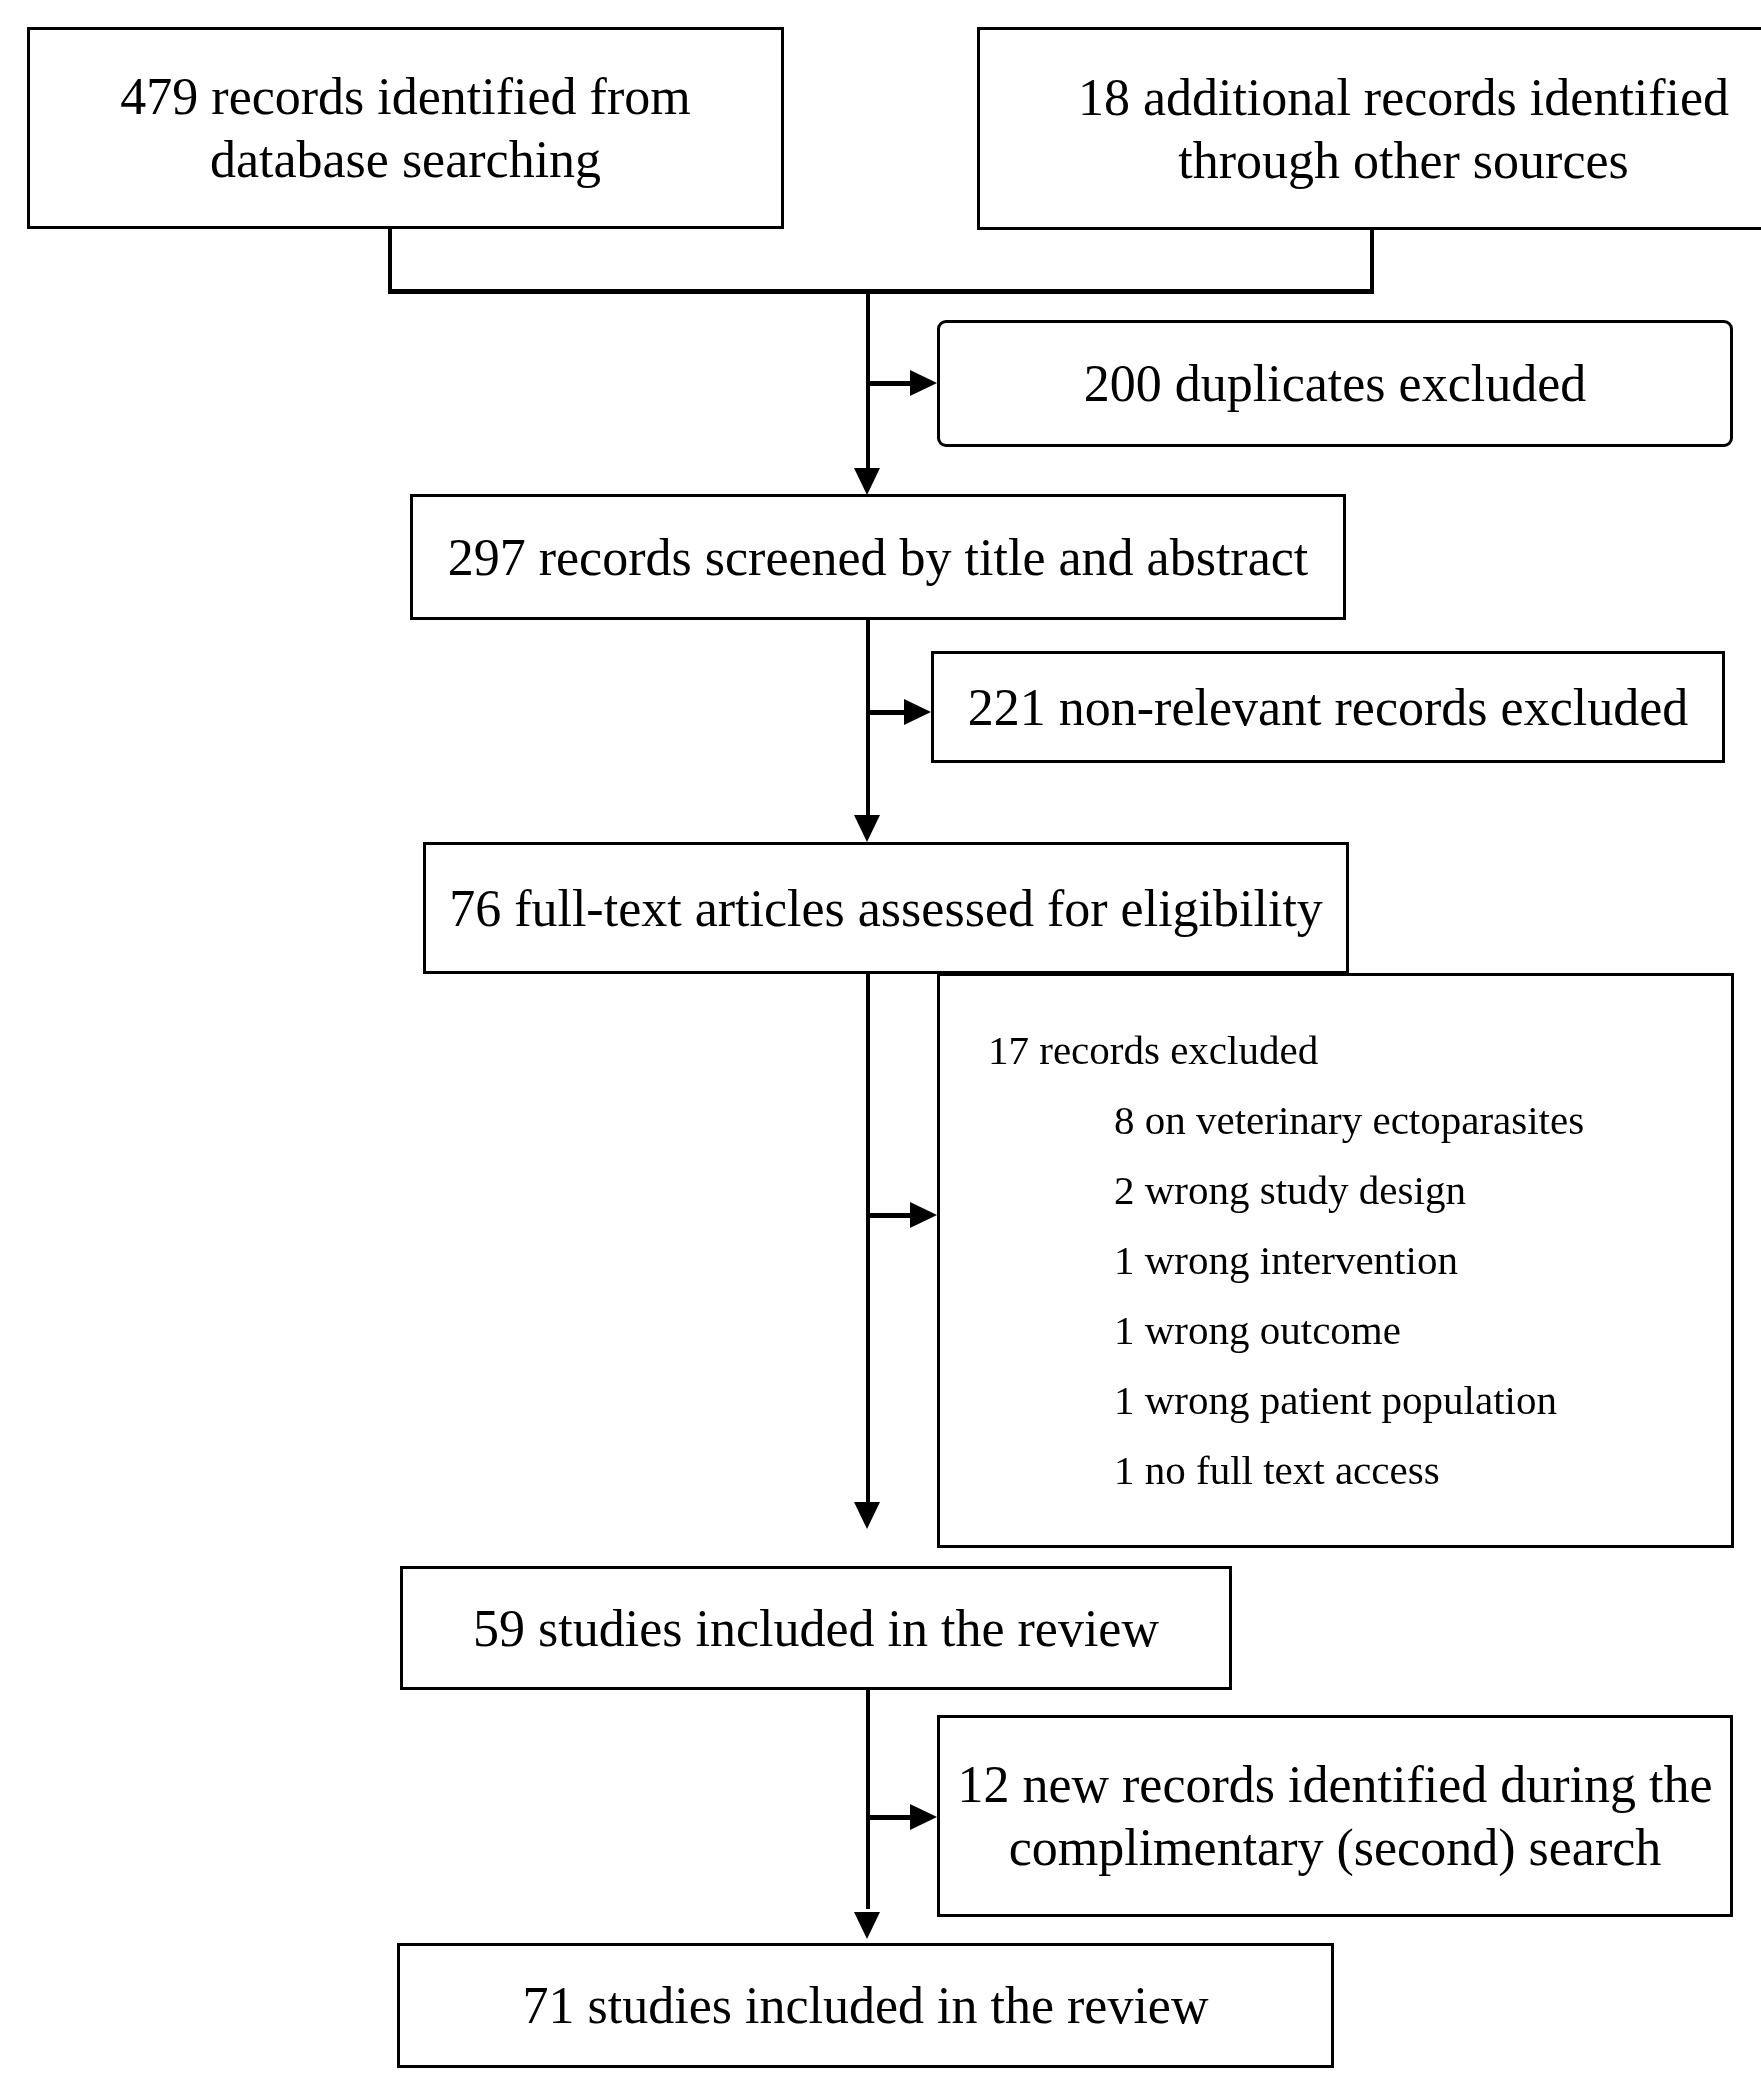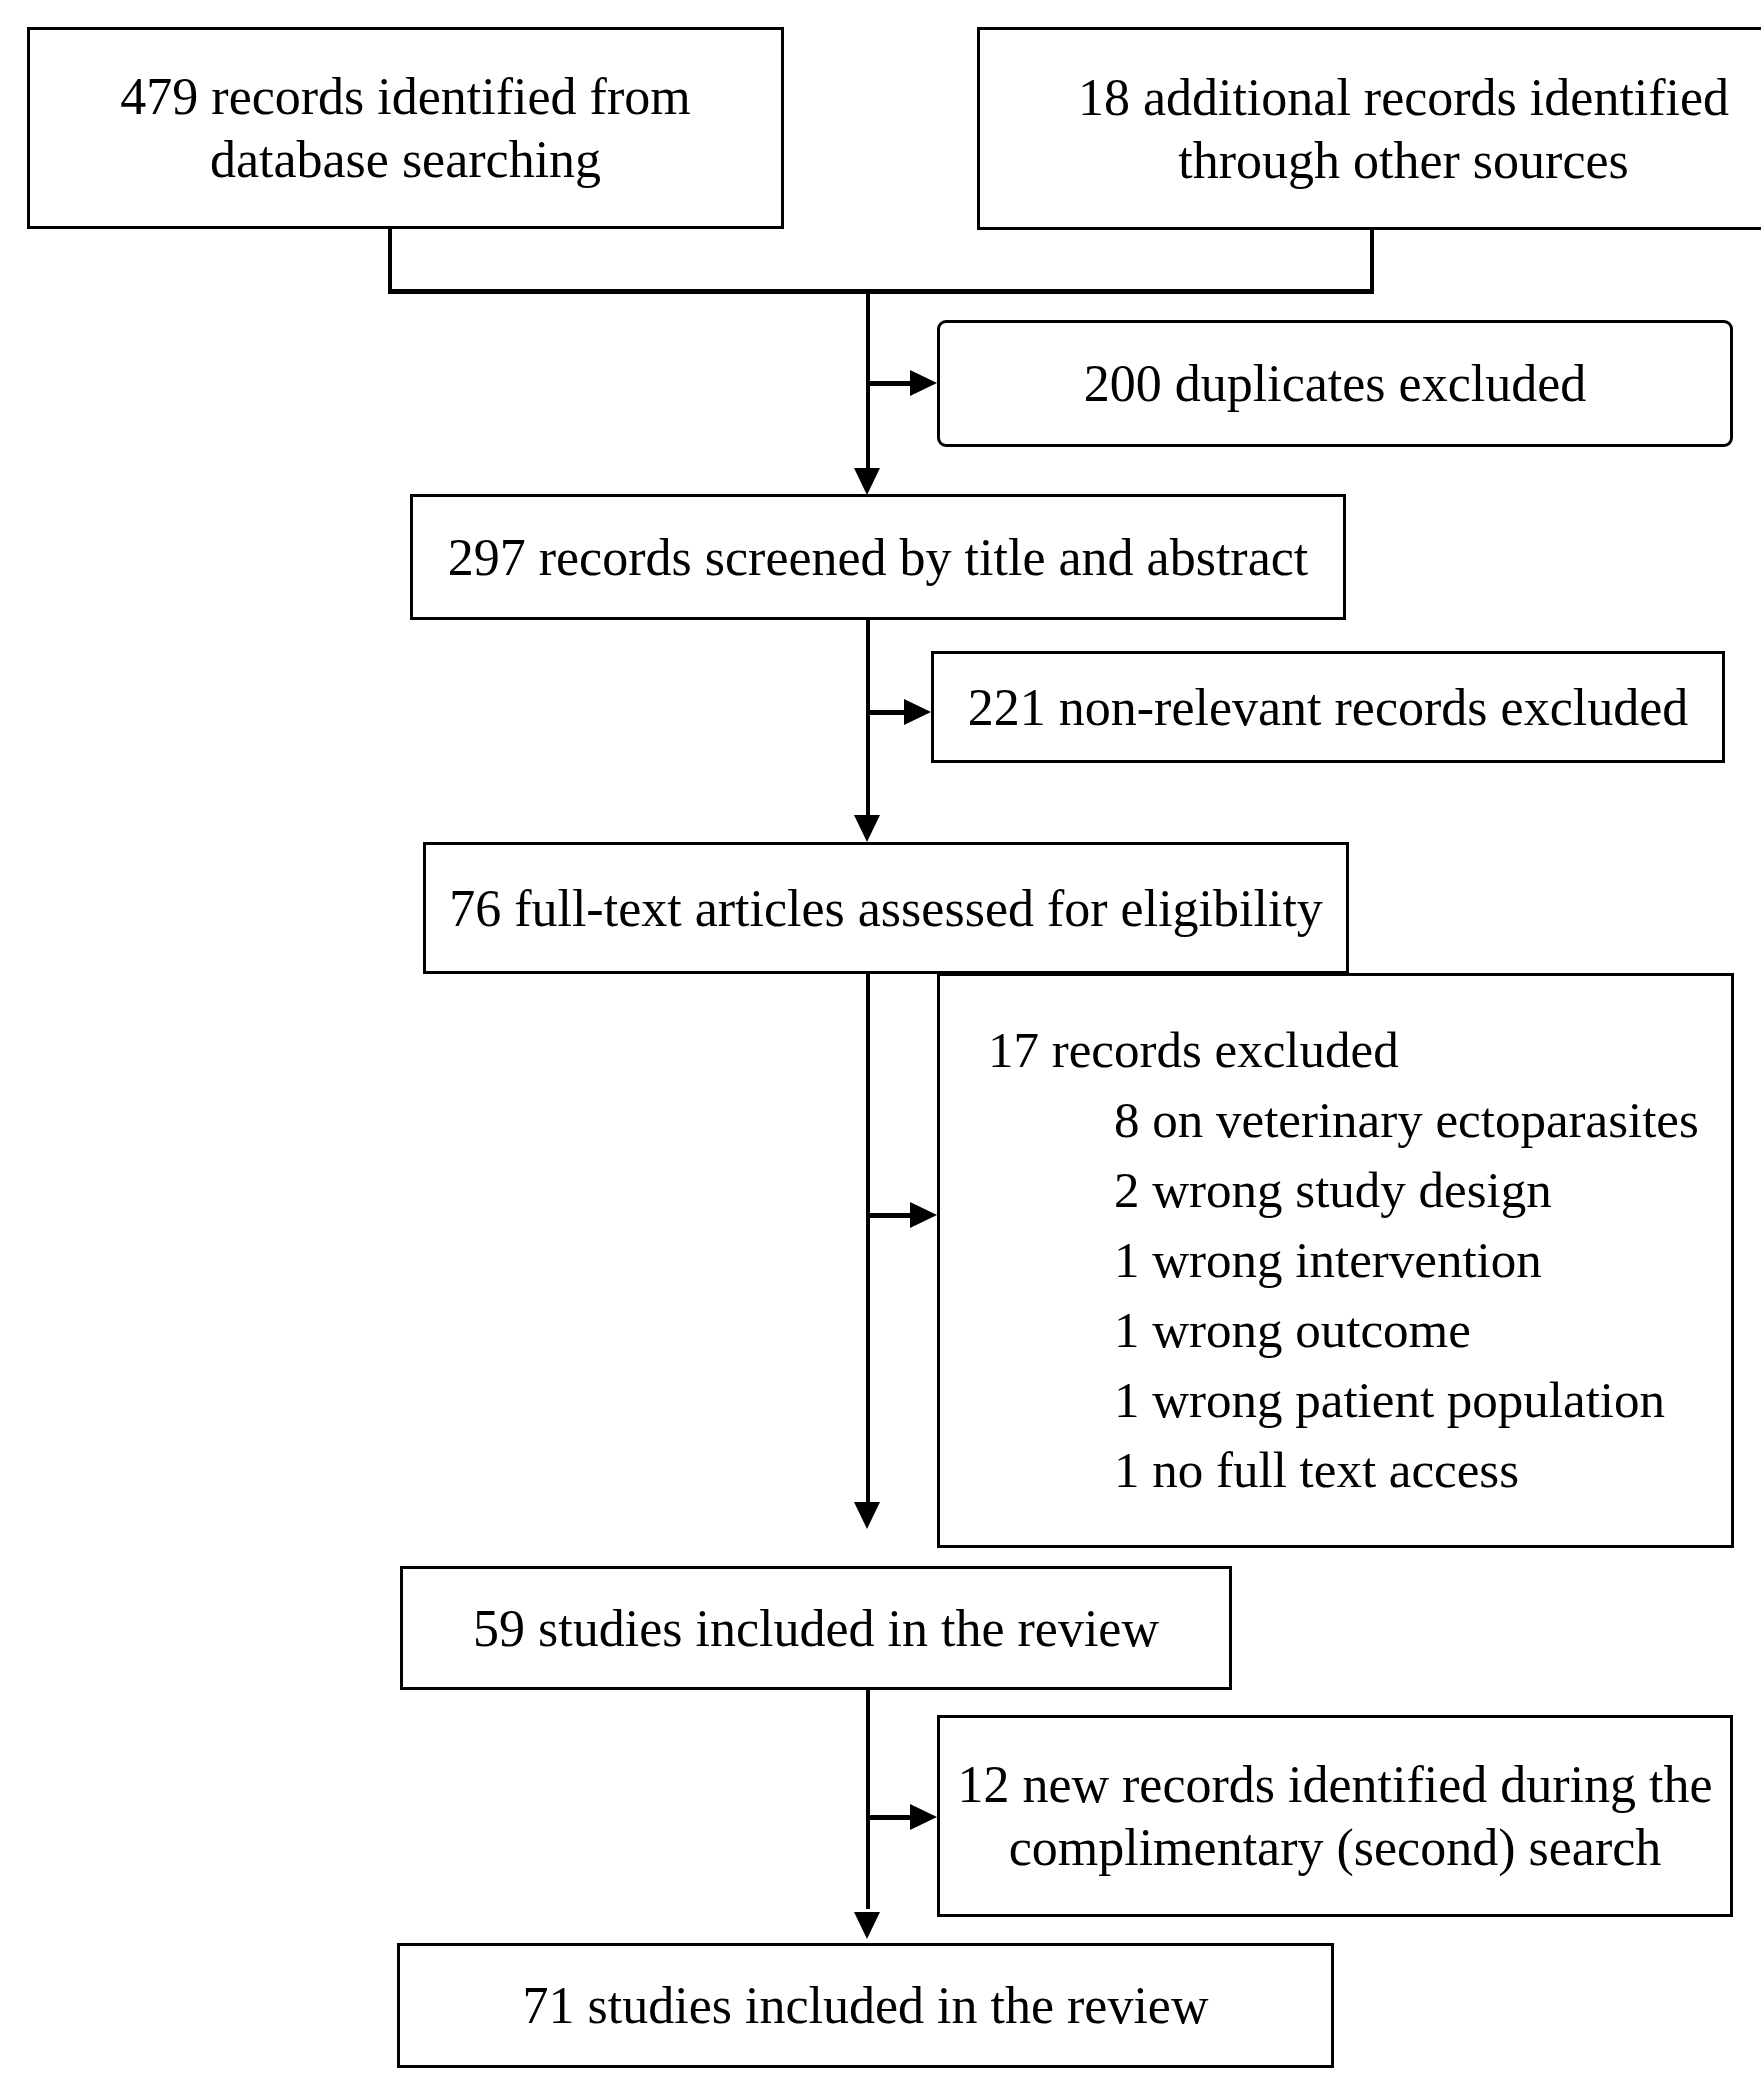--- a/index.html
+++ b/index.html
@@ -40,21 +40,21 @@
   .b9  { left: 937px; top: 1715px; width: 796px; height: 202px; }
   .b10 { left: 384px;  top: 1943px; width: 937px; height: 125px; margin-left: 13px; }
   
   .b7 {
     left: 937px; top: 973px; width: 797px; height: 575px;
     display: block;
     padding: 39px 22.4px 0 48px;
     text-align: left;
   }
   .b7 .row {
-    font-size: 51px;
+    font-size: 41px;
     line-height: 70px;
     white-space: nowrap;
   }
   .b7 .row.indent { padding-left: 126px; }
   
   .ln { position: absolute; background: #000000; }
   .vA   { left: 388px;  top: 228px;  width: 3.9px;    height: 66px; }
   .vB   { left: 1370px; top: 230px;  width: 3.9px;    height: 64px; }
   .hconn{ left: 388px;  top: 289px;  width: 986px; height: 4.5px;   }
   .vc1  { left: 866px; top: 291px;  width: 3.9px;    height: 185px; }

